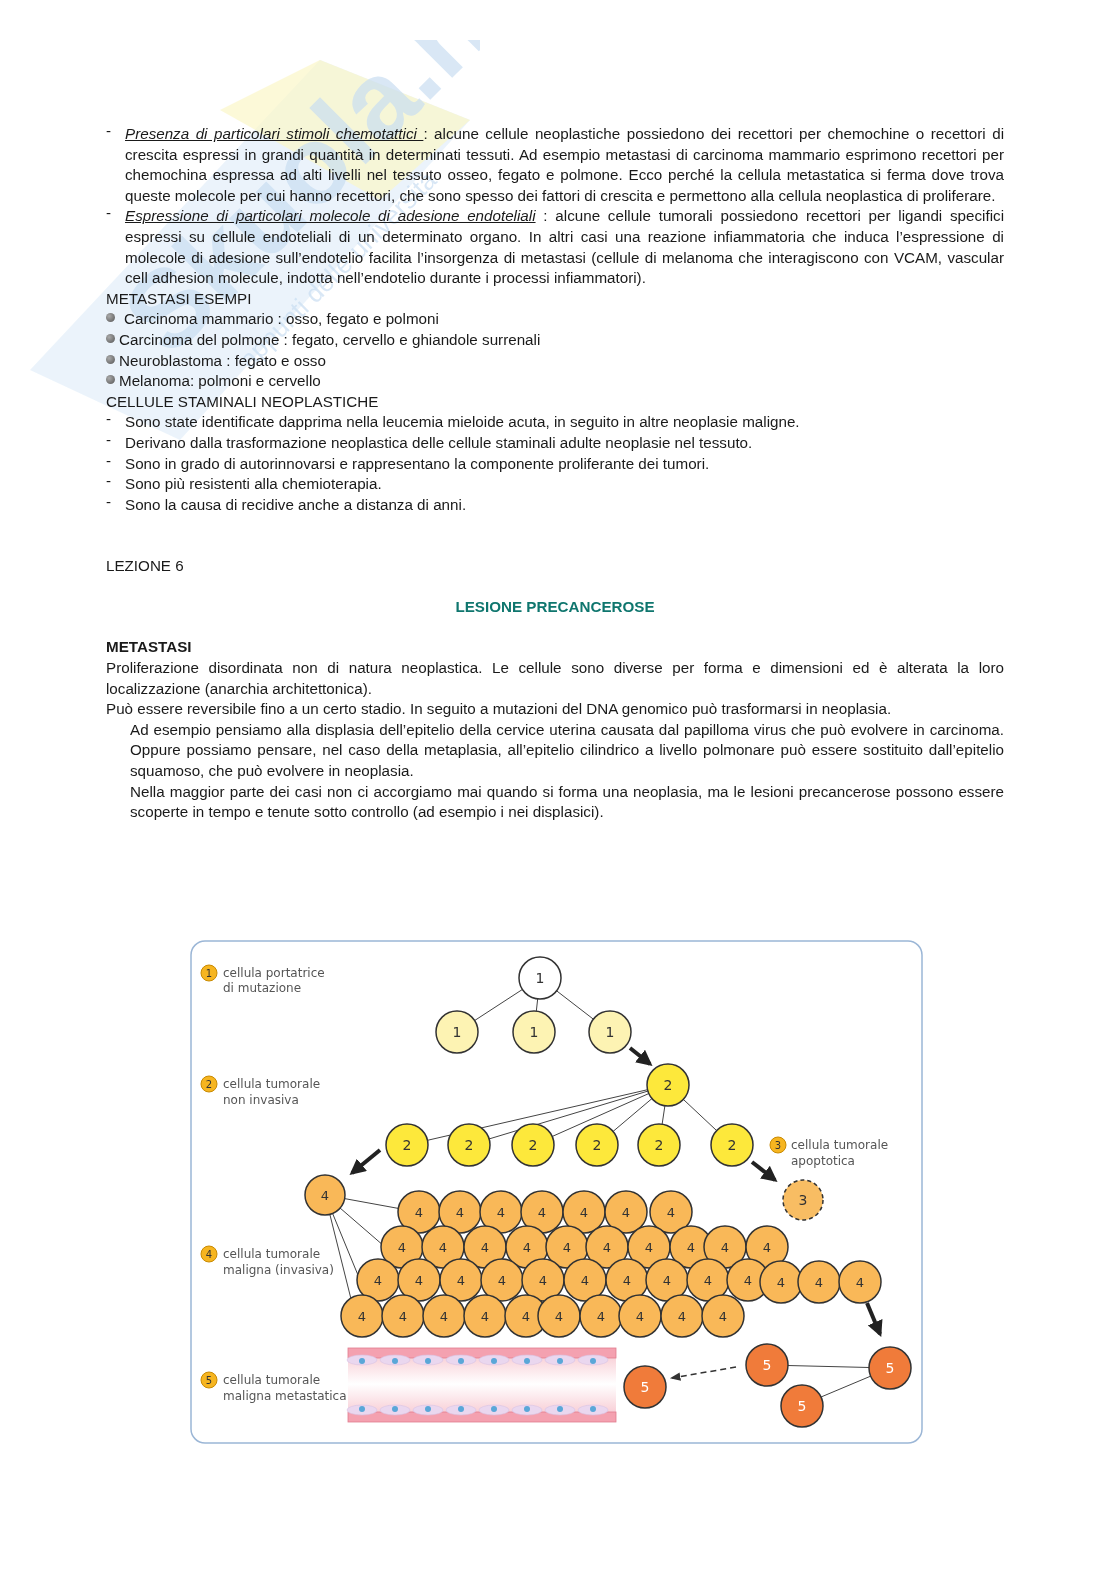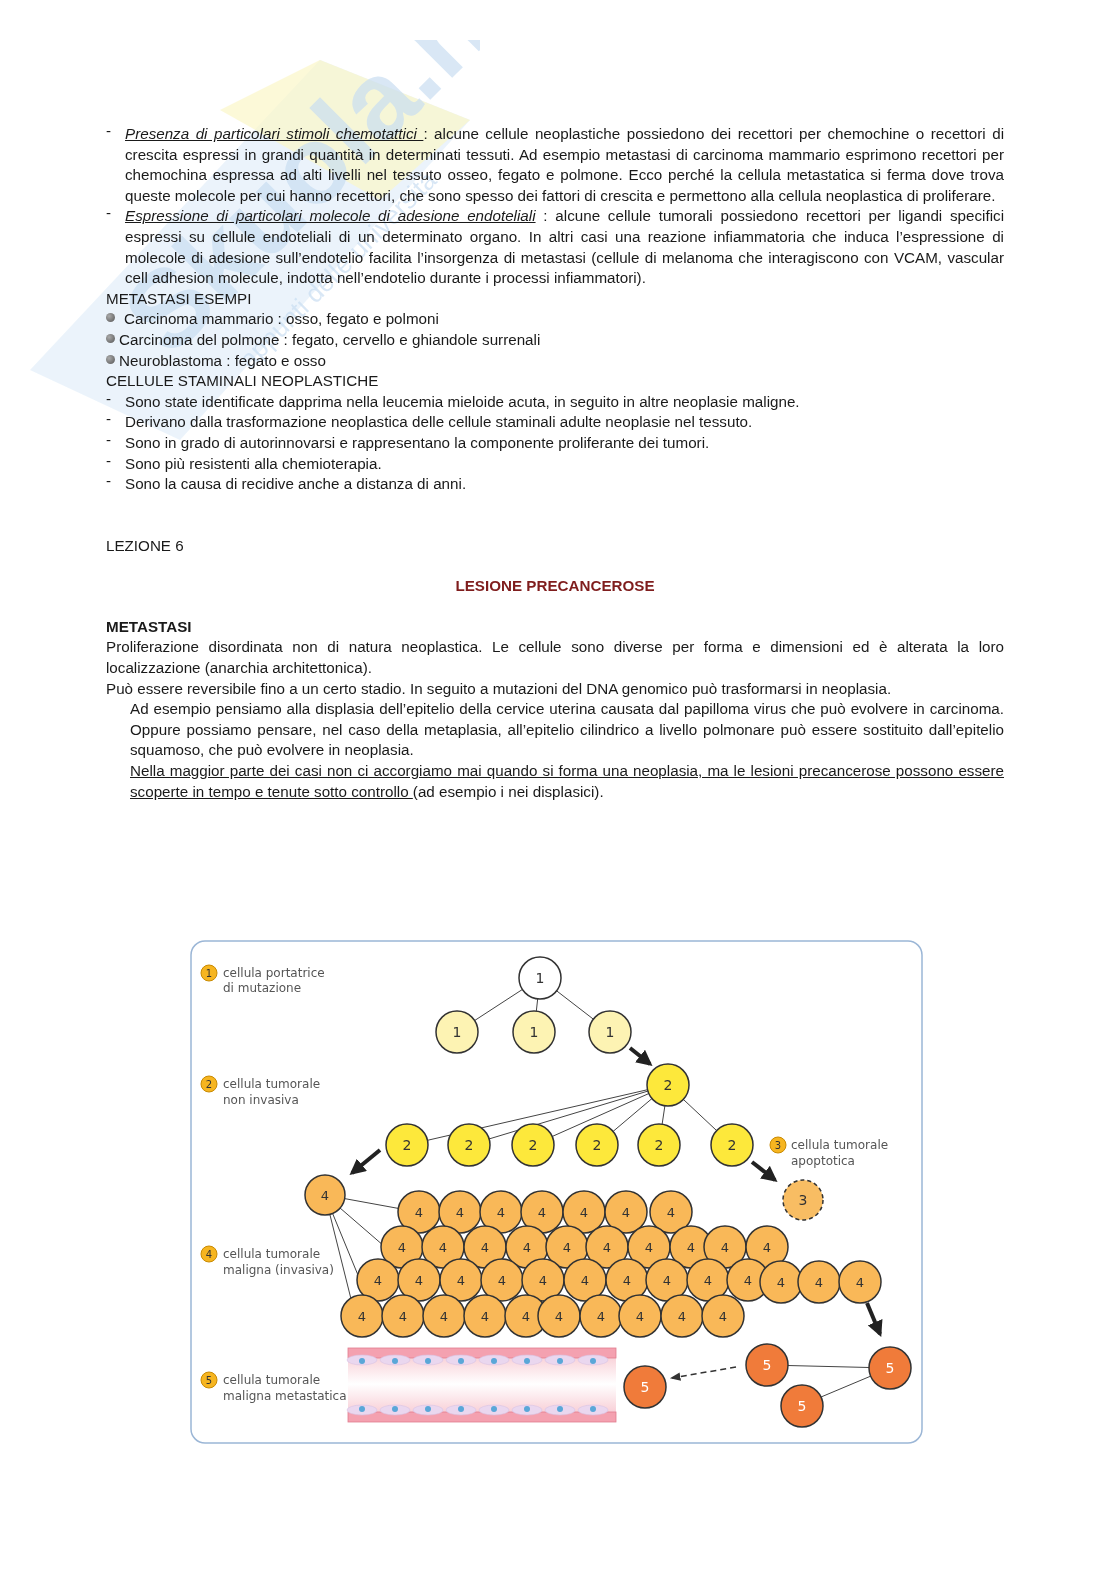--- a/index.html
+++ b/index.html
@@ -9,25 +9,25 @@
   .page { position: absolute; left: 106px; top: 124px; width: 898px; font-size: 15.2px; line-height: 20.6px; }
   .dash-item { position: relative; padding-left: 19px; text-align: justify; text-align-last: left; }
   .dash-item .dash { position: absolute; left: 0; top: -3px; }
   .term { font-style: italic; text-decoration: underline; }
   .section-title { }
   .bullet-item { position: relative; padding-left: 13px; }
   .bullet-item .dot { position: absolute; left: 0; top: 4px; width: 9px; height: 9px; border-radius: 50%;
                       background: radial-gradient(circle at 35% 35%, #aaa, #555); }
   .bullet-item.first { padding-left: 18px; }
   .lesson { margin-top: 41px; }
-  .red-title { color: #7f1d1d; font-weight: bold; text-align: center; margin-top: 20px; }
+  .red-title { color: #0f766e; font-weight: bold; text-align: center; margin-top: 20px; }
   .bold-title { font-weight: bold; margin-top: 20px; }
   .para { text-align: justify; }
   .para.last-left { text-align-last: left; margin-left: 24px; }
-  .ul { text-decoration: underline; }
+  .ul { }
   .diagram { position: absolute; left: 190px; top: 940px; width: 733px; height: 504px; }
   .diagram text { font-family: "DejaVu Sans", sans-serif; }
 </style>
 </head>
 <body>
 
 <svg class="watermark" viewBox="0 0 460 420">
   <polygon points="10,330 300,20 450,80 160,400" fill="#dbeaf7" opacity="0.55"></polygon>
   <polygon points="200,70 300,20 450,80 360,160" fill="#fbf7c8" opacity="0.7"></polygon>
   <text x="150" y="320" transform="rotate(-45 150 320)" font-size="110" font-weight="bold" fill="#c9def2" opacity="0.7" font-family="Liberation Sans, sans-serif">Skuola.net</text>
@@ -45,20 +45,21 @@
       <span class="dash">-</span>
       <span class="term">Espressione di particolari molecole di adesione endoteliali</span><span> : alcune cellule tumorali possiedono recettori per ligandi specifici espressi su cellule endoteliali di un determinato organo. In altri casi una reazione infiammatoria che induca l’espressione di molecole di adesione sull’endotelio facilita l’insorgenza di metastasi (cellule di melanoma che interagiscono con VCAM, vascular cell adhesion molecule, indotta nell’endotelio durante i processi infiammatori).</span>
     </div>
   </div>
 
   <div class="section-title">METASTASI ESEMPI</div>
   <div>
     <div class="bullet-item first"><span class="dot"></span><span>Carcinoma mammario : osso, fegato e polmoni</span></div>
     <div class="bullet-item"><span class="dot"></span><span>Carcinoma del polmone : fegato, cervello e ghiandole surrenali</span></div>
     <div class="bullet-item"><span class="dot"></span><span>Neuroblastoma : fegato e osso</span></div>
+    <div class="bullet-item"><span class="dot"></span><span>Melanoma: polmoni e cervello</span></div>
   </div>
 
   <div class="section-title">CELLULE STAMINALI NEOPLASTICHE</div>
   <div>
     <div class="dash-item"><span class="dash">-</span><span>Sono state identificate dapprima nella leucemia mieloide acuta, in seguito in altre neoplasie maligne.</span></div>
     <div class="dash-item"><span class="dash">-</span><span>Derivano dalla trasformazione neoplastica delle cellule staminali adulte neoplasie nel tessuto.</span></div>
     <div class="dash-item"><span class="dash">-</span><span>Sono in grado di autorinnovarsi e rappresentano la componente proliferante dei tumori.</span></div>
     <div class="dash-item"><span class="dash">-</span><span>Sono più resistenti alla chemioterapia.</span></div>
     <div class="dash-item"><span class="dash">-</span><span>Sono la causa di recidive anche a distanza di anni.</span></div>
   </div>

